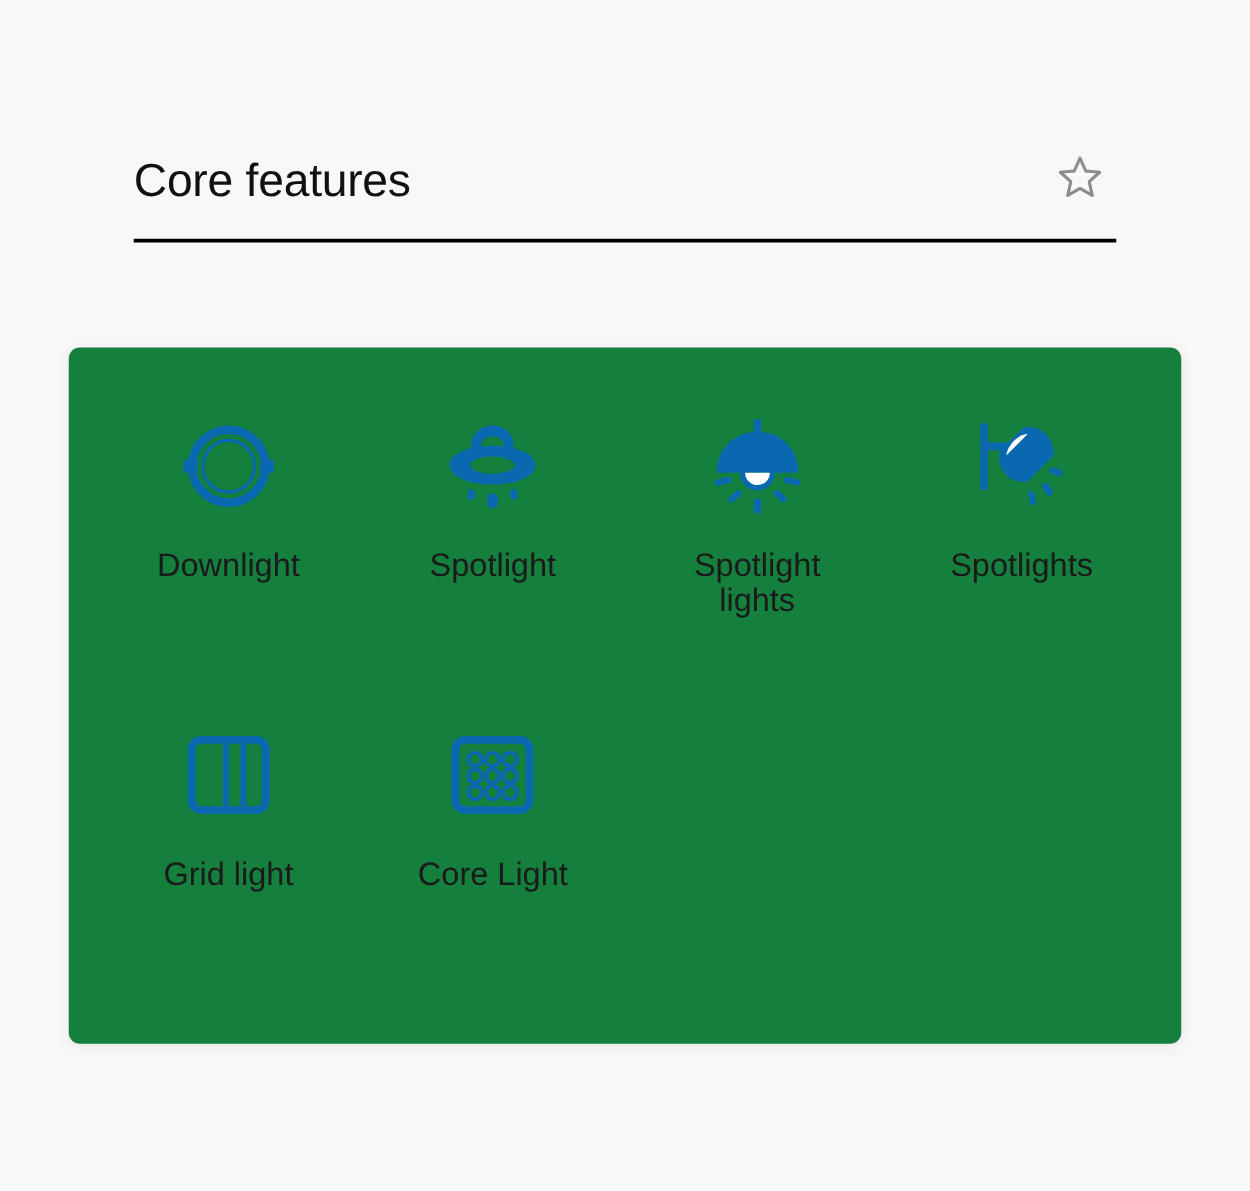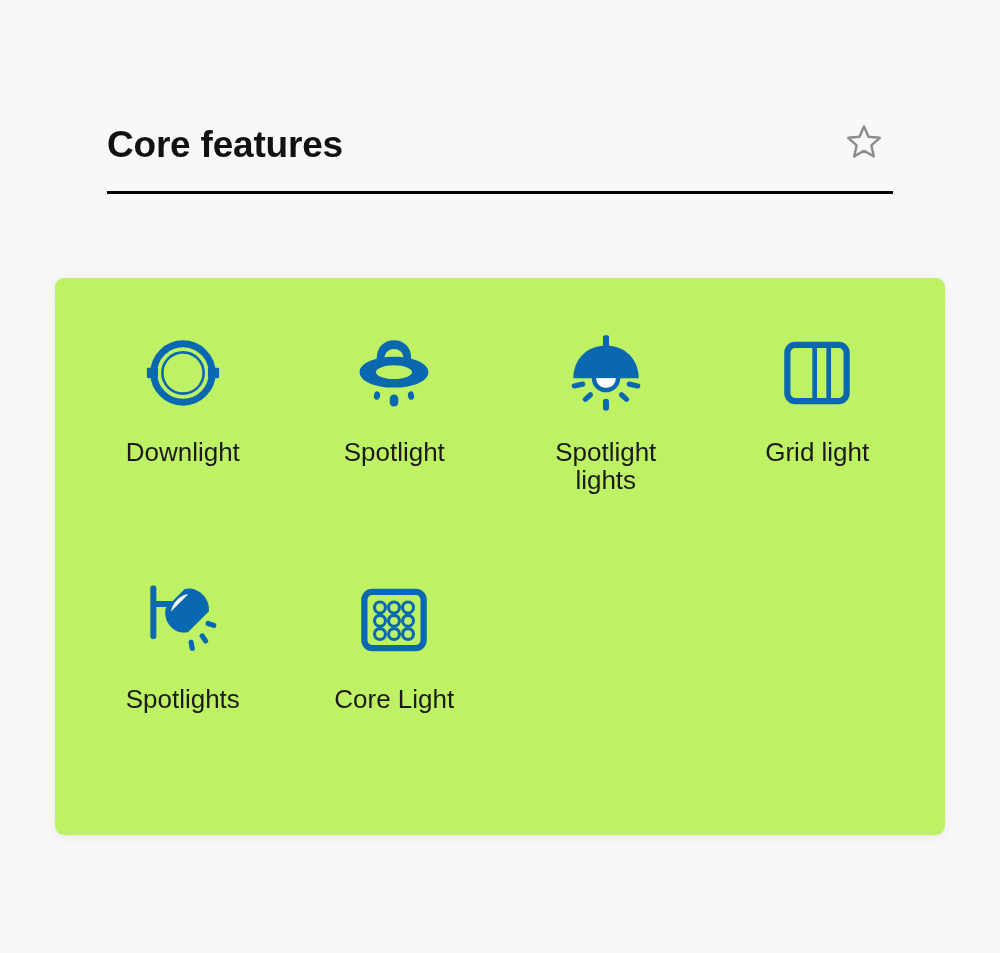--- a/index.html
+++ b/index.html
@@ -30,21 +30,21 @@
     height: 98px;
   }
   .header-row {
     display: flex;
     align-items: center;
     justify-content: space-between;
     height: 82px;
   }
   .page-title {
     font-size: 37px;
-    font-weight: 700;
+    font-weight: 400;
     color: #111111;
     letter-spacing: -0.2px;
     line-height: 1;
     white-space: nowrap;
   }
   .favorite-btn {
     width: 46px;
     height: 46px;
     display: flex;
     align-items: center;
@@ -61,21 +61,21 @@
     background: #000000;
   }
 
   
   .card {
     position: absolute;
     left: 55px;
     top: 278px;
     width: 890px;
     height: 557px;
-    background: #bef264;
+    background: #15803d;
     border-radius: 9px;
     box-shadow: 0 2px 14px rgba(0, 0, 0, 0.055), 0 1px 3px rgba(0, 0, 0, 0.03);
     box-sizing: border-box;
     padding: 34px 22px 30px 22px;
   }
 
   .grid {
     display: grid;
     grid-template-columns: repeat(4, 1fr);
     grid-template-rows: repeat(2, 1fr);
@@ -182,44 +182,44 @@
             </g>
           </svg>
         </div>
         <div class="tile-label">Spotlight lights</div>
       </div>
 
 
 
       <div class="tile">
         <div class="tile-icon">
-          <svg width="78" height="78" viewBox="0 0 100 100">
-            <rect x="12" y="14" width="76" height="72" rx="10" fill="none" stroke="#0a68b0" stroke-width="8"></rect>
-            <rect x="44" y="18" width="6" height="64" fill="#0a68b0"></rect>
-            <rect x="62" y="18" width="6" height="64" fill="#0a68b0"></rect>
-          </svg>
-        </div>
-        <div class="tile-label">Grid light</div>
-      </div>
-
-      <div class="tile">
-        <div class="tile-icon">
           <svg width="86" height="86" viewBox="0 0 100 100">
             <g fill="#0a68b0">
               <rect x="12" y="10" width="7" height="62" rx="3"></rect>
               <rect x="15" y="28" width="24" height="7" rx="3"></rect>
               <path d="M30 36 L52 14 C66 10 82 24 80 40 L56 64 C40 68 26 52 30 36 z"></path>
               <path d="M36 40 L56 20 C49 20 38 28 36 40 z" fill="#ffffff"></path>
               <rect x="76" y="52" width="13" height="6" rx="3" transform="rotate(18 82 55)"></rect>
               <rect x="68" y="68" width="13" height="6" rx="3" transform="rotate(56 74 71)"></rect>
               <rect x="54" y="76" width="13" height="6" rx="3" transform="rotate(80 60 79)"></rect>
             </g>
           </svg>
         </div>
         <div class="tile-label">Spotlights</div>
+      </div>
+
+      <div class="tile">
+        <div class="tile-icon">
+          <svg width="78" height="78" viewBox="0 0 100 100">
+            <rect x="12" y="14" width="76" height="72" rx="10" fill="none" stroke="#0a68b0" stroke-width="8"></rect>
+            <rect x="44" y="18" width="6" height="64" fill="#0a68b0"></rect>
+            <rect x="62" y="18" width="6" height="64" fill="#0a68b0"></rect>
+          </svg>
+        </div>
+        <div class="tile-label">Grid light</div>
       </div>
 
       <div class="tile">
         <div class="tile-icon">
           <svg width="78" height="78" viewBox="0 0 100 100">
             <rect x="12" y="14" width="76" height="72" rx="10" fill="none" stroke="#0a68b0" stroke-width="8"></rect>
             <g fill="none" stroke="#0a68b0" stroke-width="4">
               <circle cx="32" cy="34" r="7"></circle>
               <circle cx="50" cy="34" r="7"></circle>
               <circle cx="68" cy="34" r="7"></circle>

